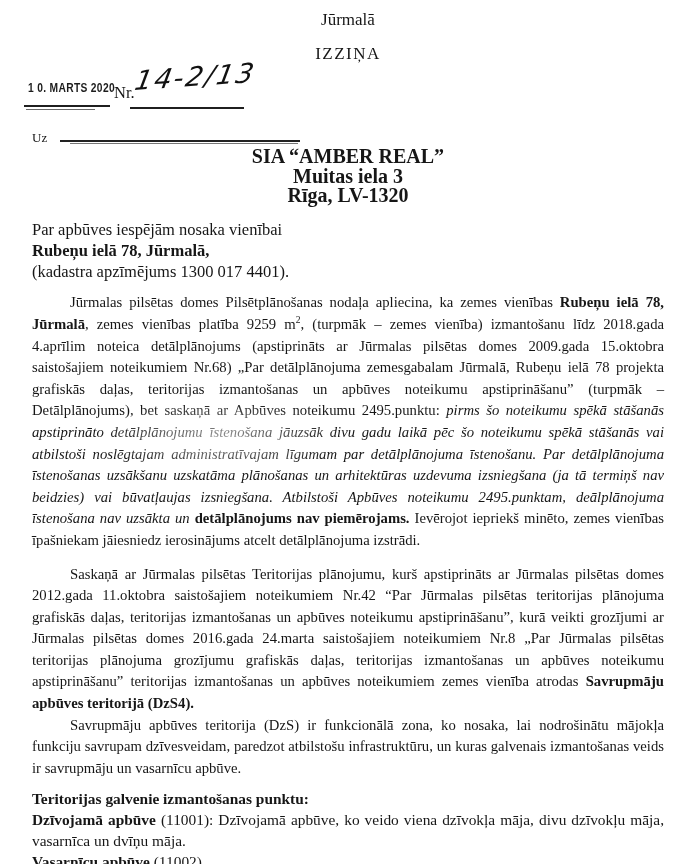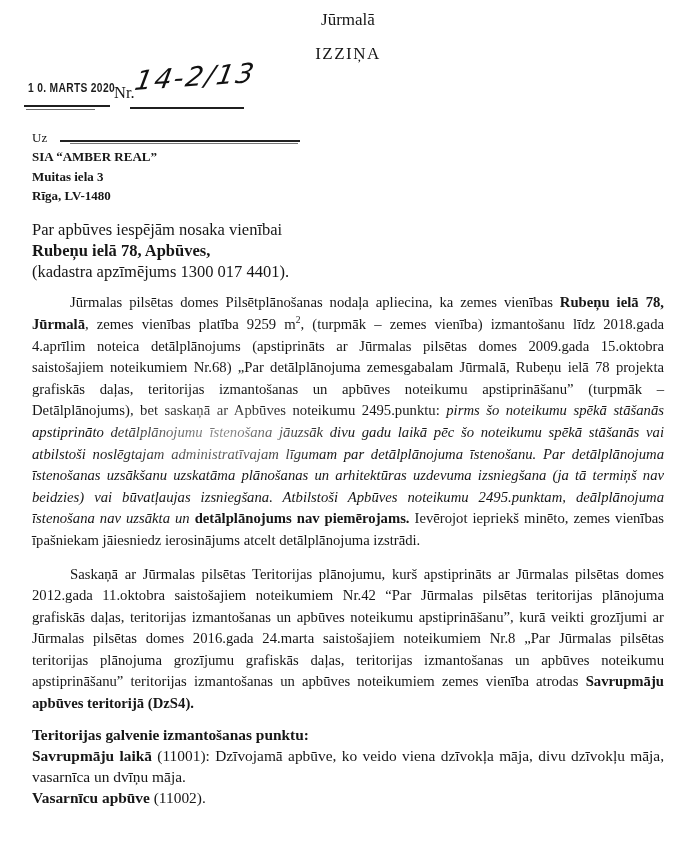--- a/index.html
+++ b/index.html
@@ -36,21 +36,21 @@
     font-style:italic;font-size:27px;line-height:1;
     transform:skewX(-14deg) rotate(-4deg);
     letter-spacing:2px;color:#111;
   }
 
   
   .uz-row{margin-top:10px;height:22px;font-size:13px;}
   .uz-blank-line{display:inline-block;width:240px;height:15px;margin-left:13px;border-bottom:2px solid #222;position:relative;}
   .uz-blank-line::after{content:"";position:absolute;left:10px;bottom:-4px;width:95%;border-top:1px solid #777;}
 
-  .recipient{margin-top:0;text-align:left;font-weight:bold;font-size:13px;line-height:19.5px;}
+  .recipient{margin-top:0;text-align:center;font-weight:bold;font-size:20px;line-height:19.5px;}
   .subject{margin-top:13px;font-size:16.5px;line-height:21.3px;}
   .subject .b{font-weight:bold;}
 
   p.body-par{
     margin:0;font-size:14.7px;line-height:21.6px;
     text-align:justify;text-indent:38px;
   }
   p.par-1{margin-top:10px;}
   p.par-2{margin-top:12px;}
   p.par-3{margin-top:0;}
@@ -85,33 +85,34 @@
     <span class="number-underline"></span>
   </div>
 
   <div class="uz-row">
     <span>Uz</span><span class="uz-blank-line"></span>
   </div>
 
   <div class="recipient">
     <div>SIA “AMBER REAL”</div>
     <div>Muitas iela 3</div>
-    <div>Rīga, LV-1480</div>
+    <div>Rīga, LV-1320</div>
   </div>
 
   <div class="subject">
     <div>Par apbūves iespējām nosaka vienībai</div>
-    <div class="b">Rubeņu ielā 78, Apbūves,</div>
+    <div class="b">Rubeņu ielā 78, Jūrmalā,</div>
     <div>(kadastra apzīmējums 1300 017 4401).</div>
   </div>
 
   <p class="body-par par-1"><span>Jūrmalas pilsētas domes Pilsētplānošanas nodaļa apliecina, ka zemes vienības </span><span class="seg-b">Rubeņu ielā 78, Jūrmalā</span><span>, zemes vienības platība 9259 m</span><span class="seg-sup">2</span><span>, (turpmāk – zemes vienība) izmantošanu līdz 2018.gada 4.aprīlim noteica detālplānojums (apstiprināts ar Jūrmalas pilsētas domes 2009.gada 15.oktobra saistošajiem noteikumiem Nr.68) „Par detālplānojuma zemesgabalam Jūrmalā, Rubeņu ielā 78 projekta grafiskās daļas, teritorijas izmantošanas un apbūves noteikumu apstiprināšanu” (turpmāk – Detālplānojums), bet saskaņā ar Apbūves noteikumu 2495.punktu: </span><span class="seg-i">pirms šo noteikumu spēkā stāšanās apstiprināto detālplānojumu īstenošana jāuzsāk divu gadu laikā pēc šo noteikumu spēkā stāšanās vai atbilstoši noslēgtajam administratīvajam līgumam par detālplānojuma īstenošanu. Par detālplānojuma īstenošanas uzsākšanu uzskatāma plānošanas un arhitektūras uzdevuma izsniegšana (ja tā termiņš nav beidzies) vai būvatļaujas izsniegšana. Atbilstoši Apbūves noteikumu 2495.punktam, deālplānojuma īstenošana nav uzsākta un </span><span class="seg-b">detālplānojums nav piemērojams.</span><span> Ievērojot iepriekš minēto, zemes vienības īpašniekam jāiesniedz ierosinājums atcelt detālplānojuma izstrādi.</span></p>
   <p class="body-par par-2"><span>Saskaņā ar Jūrmalas pilsētas Teritorijas plānojumu, kurš apstiprināts ar Jūrmalas pilsētas domes 2012.gada 11.oktobra saistošajiem noteikumiem Nr.42 “Par Jūrmalas pilsētas teritorijas plānojuma grafiskās daļas, teritorijas izmantošanas un apbūves noteikumu apstiprināšanu”, kurā veikti grozījumi ar Jūrmalas pilsētas domes 2016.gada 24.marta saistošajiem noteikumiem Nr.8 „Par Jūrmalas pilsētas teritorijas plānojuma grozījumu grafiskās daļas, teritorijas izmantošanas un apbūves noteikumu apstiprināšanu” teritorijas izmantošanas un apbūves noteikumiem zemes vienība atrodas </span><span class="seg-b">Savrupmāju apbūves teritorijā (DzS4).</span></p>
+  <p class="body-par par-3"><span>Savrupmāju apbūves teritorija (DzS) ir funkcionālā zona, ko nosaka, lai nodrošinātu mājokļa funkciju savrupam dzīvesveidam, paredzot atbilstošu infrastruktūru, un kuras galvenais izmantošanas veids ir savrupmāju un vasarnīcu apbūve.</span></p>
 
   <div class="uses">
     <p><span class="seg-b">Teritorijas galvenie izmantošanas punktu:</span></p>
-    <p><span class="seg-b">Savrupmāju laikā</span><span> (11001): Dzīvojamā apbūve, ko veido viena dzīvokļa māja, divu dzīvokļu māja, vasarnīca un dvīņu māja.</span></p>
+    <p><span class="seg-b">Dzīvojamā apbūve</span><span> (11001): Dzīvojamā apbūve, ko veido viena dzīvokļa māja, divu dzīvokļu māja, vasarnīca un dvīņu māja.</span></p>
     <p><span class="seg-b">Vasarnīcu apbūve</span><span> (11002).</span></p>
 
   </div>
 
   <div class="scan-fade"></div>
 </div>
 
 </body></html>

